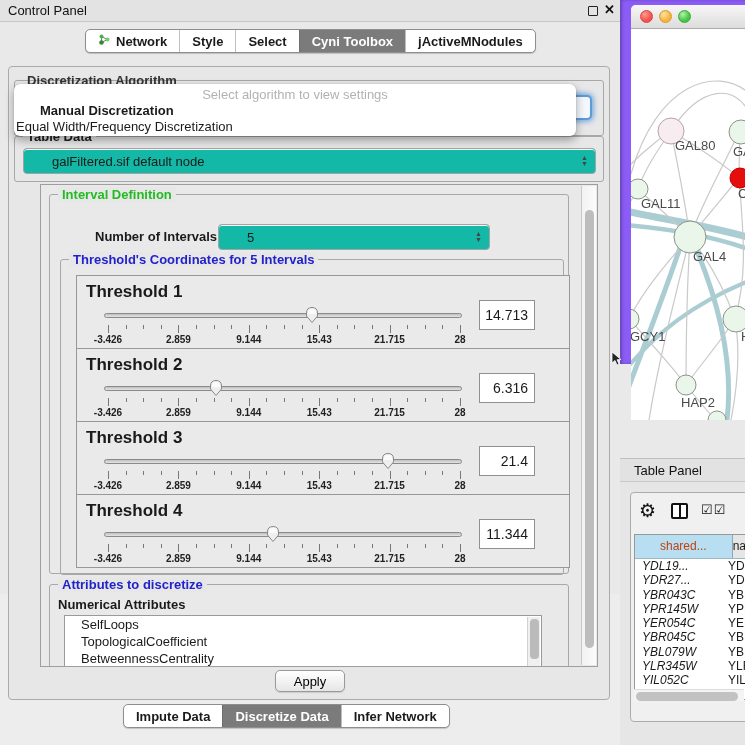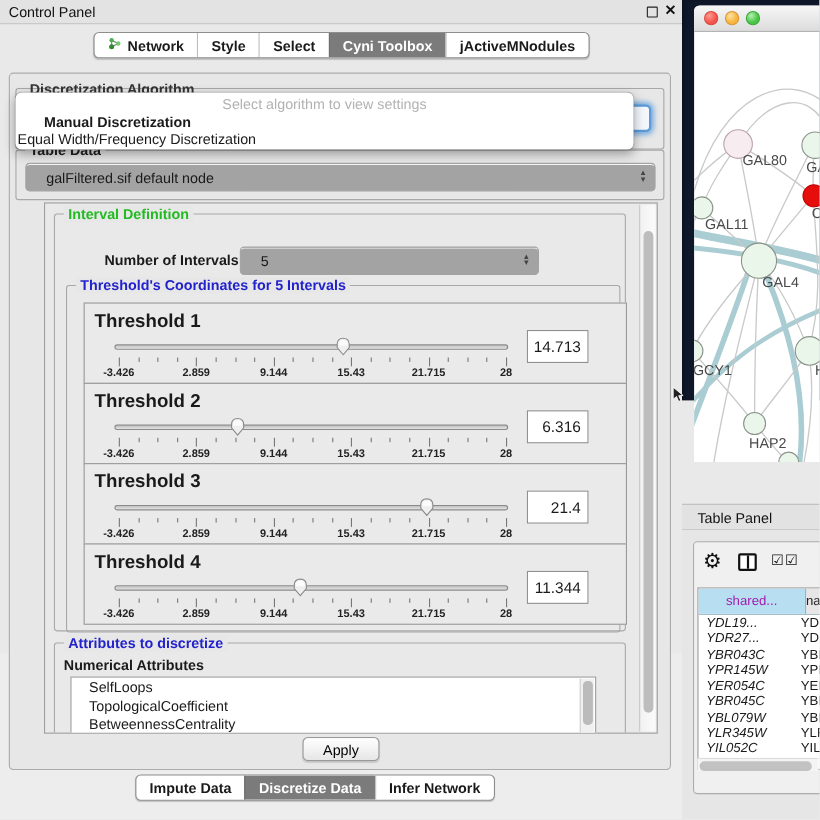--- a/index.html
+++ b/index.html
@@ -21,21 +21,21 @@
   #bottom-tabs { position:absolute; left:123px; top:704px; }
 
   .outerbox { position:absolute; left:8px; top:66px; width:602px; height:634px; border:1px solid #ABABAB; border-radius:4px; background:#E7E7E7; }
 
   .group { position:absolute; border:1px solid #A8A8A8; border-radius:3px; }
   .glabel { position:absolute; top:-8px; left:8px; font-size:13px; font-weight:bold; background:#E7E7E7; padding:0 4px; line-height:15px; white-space:nowrap; }
   .glabel.nobg { background:transparent; }
   .green { color:#22BB22; }
   .blue { color:#2222CC; }
 
-  .combo { position:absolute; background:#a3a3a3; border:1px solid #A3A3A3; border-radius:4px; font-size:13px; display:flex; align-items:center; padding:0 24px 0 18px; box-shadow:inset 0 1px 0 #F8F8F8; }
+  .combo { position:absolute; background:#14b8a6; border:1px solid #A3A3A3; border-radius:4px; font-size:13px; display:flex; align-items:center; padding:0 24px 0 28px; box-shadow:inset 0 1px 0 #F8F8F8; }
   .spin { position:absolute; right:7px; top:50%; transform:translateY(-50%); display:flex; flex-direction:column; align-items:center; font-size:7px; line-height:6px; color:#444; }
 
   
   #alg-popup { position:absolute; left:14px; top:84px; width:562px; height:52px; background:#FFFFFF; border-radius:6px; box-shadow:0 4px 10px rgba(0,0,0,0.35), 0 0 1px rgba(0,0,0,0.3); z-index:20; }
   #alg-popup .hint { position:absolute; top:3px; left:0; width:100%; text-align:center; color:#B2B2B2; font-size:13px; }
   #alg-popup .opt { position:absolute; left:2px; font-size:13px; white-space:nowrap; }
   #alg-popup .opt.b { font-weight:bold; top:19px;padding-left:24px; }
   #alg-popup .opt.r { top:35px; }
   #alg-combo-frag { position:absolute; left:558px; top:95px; width:34px; height:25px; border-radius:5px; background:#F4F8FC; border:2px solid #5C9AD8; box-shadow:0 0 5px 2px rgba(90,155,220,0.75); z-index:10; }
 
@@ -65,42 +65,42 @@
   .attr-list { position:absolute; left:14px; top:30px; width:478px; height:60px; background:#FFF; border:1px solid #9A9A9A; overflow:hidden; }
   .attr-list .item { height:17px; line-height:17px; padding-left:16px; font-size:13px; white-space:nowrap; }
   .attr-vscroll { position:absolute; right:1px; top:1px; width:13px; height:100px; background:#F0F0F0; border-left:1px solid #D0D0D0; }
   .attr-vscroll .vthumb { position:absolute; left:2px; top:2px; width:9px; height:40px; background:#BBB; border-radius:4px; }
 
   #apply-row { position:absolute; left:0; top:670px; width:620px; display:flex; justify-content:center; }
   .push-btn { padding:2px 18px; height:22px; font-size:13px; background:linear-gradient(#FFFFFF,#E6E6E6); border:1px solid #999; border-radius:5px; box-shadow:0 1px 1px rgba(0,0,0,0.12); }
 
   
   #right { position:absolute; left:620px; top:0; width:125px; height:745px; background:#E9E9E9; }
-  .net-frame { position:absolute; left:0; top:0; width:125px; height:364px; background:#0f172a; box-shadow:inset 2px 0 3px rgba(0,0,0,0.25); }
+  .net-frame { position:absolute; left:0; top:0; width:125px; height:364px; background:#8b5cf6; box-shadow:inset 2px 0 3px rgba(0,0,0,0.25); }
   .net-window { position:absolute; left:11px; top:5px; width:120px; height:415px; background:#FFF; border-radius:5px 5px 0 0; overflow:hidden; }
   .net-titlebar { position:absolute; left:0; top:0; width:100%; height:24px; background:linear-gradient(#F7F7F7,#DCDCDC); border-bottom:1px solid #ACACAC; }
   .tl { position:absolute; top:5px; width:13px; height:13px; border-radius:50%; }
   .tl.red { left:9px; background:radial-gradient(circle at 35% 30%, #FF9A93, #F2544C 60%); border:1px solid #D8453C; }
   .tl.yellow { left:28px; background:radial-gradient(circle at 35% 30%, #FFE3A0, #F6B43E 60%); border:1px solid #D9952F; }
   .tl.green { left:47px; background:radial-gradient(circle at 35% 30%, #B4F0B0, #47C645 60%); border:1px solid #36A935; }
   .net-canvas { position:absolute; left:0; top:24px; width:120px; height:391px; }
   .net-canvas text { font-family:"Liberation Sans", sans-serif; font-size:13px; fill:#4A4A4A; }
 
   .tp-header { position:absolute; left:0; top:458px; width:125px; height:24px; background:#E2E2E2; border-top:1px solid #BFBFBF; border-bottom:1px solid #C8C8C8; }
   .tp-header span { position:absolute; left:14px; top:4px; font-size:13px; color:#111; }
   .tp-body { position:absolute; left:0; top:482px; width:125px; height:263px; background:#E6E6E6; }
   .tp-card { position:absolute; left:10px; top:10px; width:120px; height:230px; background:#F0F0F0; border:1px solid #ACACAC; border-radius:4px; }
   .tp-toolbar { position:absolute; left:0; top:6px; width:100%; height:28px; }
   .gear { position:absolute; left:8px; top:1px; font-size:19px; color:#111; line-height:22px; }
   .split-ico { position:absolute; left:40px; top:4px; width:17px; height:16px; border:2px solid #111; border-radius:2px; background:#FFF; }
   .split-ico::after { content:""; position:absolute; left:5.5px; top:0; width:2px; height:100%; background:#111; }
   .checks { position:absolute; left:70px; top:3px; font-size:13px; letter-spacing:1px; color:#111; }
   .tp-table { position:absolute; left:3px; top:41px; width:114px; height:166px; background:#FFF; border:1px solid #999; overflow:hidden; }
   .tp-thead { display:flex; height:24px; border-bottom:1px solid #9DB6C2; }
-  .tp-th1 { width:112px; background:#B7DFF1; border-right:1px solid #8FA8B4; text-align:center; line-height:23px; font-size:12px; color:#a21caf; }
+  .tp-th1 { width:112px; background:#B7DFF1; border-right:1px solid #8FA8B4; text-align:center; line-height:23px; font-size:12px; color:#c2410c; }
   .tp-th2 { flex:1; background:#E6E6E6; text-align:right; line-height:23px; font-size:12px; padding-right:1px; color:#222; }
   .tp-row { display:flex; height:14.3px; font-size:12px; line-height:14.3px; }
   .tp-c1 { width:89px; padding-left:7px; white-space:nowrap; overflow:hidden;font-style:italic; }
   .tp-c2 { flex:1; padding-left:4px; white-space:nowrap; overflow:hidden; }
   .hscroll { position:absolute; left:3px; top:196px; width:110px; height:12px; background:#F4F4F4; border-top:1px solid #DDD; }
   .hscroll .hthumb { position:absolute; left:2px; top:1.5px; width:102px; height:9px; background:#C2C2C2; border-radius:5px; }
 
   #mouse-cursor { position:absolute; left:611px; top:351px; z-index:60; }
 </style>
 </head>

